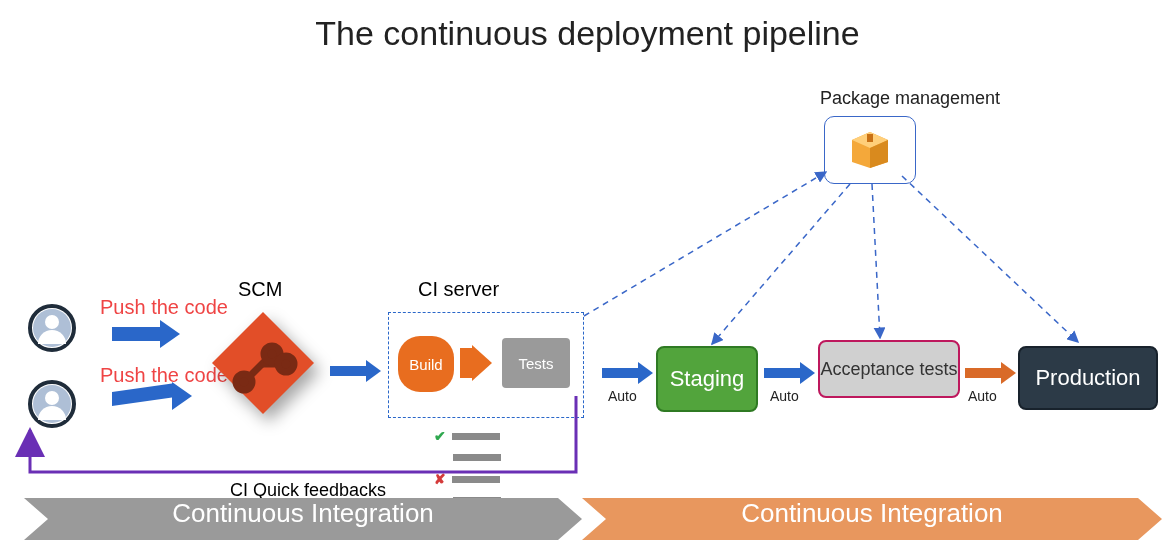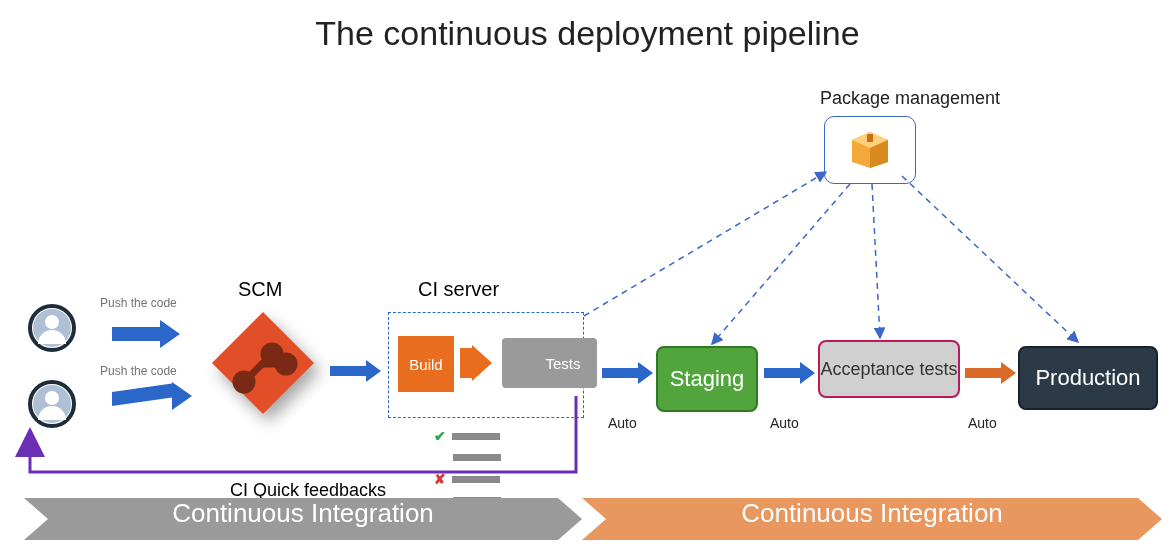--- a/index.html
+++ b/index.html
@@ -48,22 +48,22 @@
     width: 48px;
     height: 48px;
     box-sizing: border-box;
   }
   .avatar.a1 { top: 304px; left: 28px; }
   .avatar.a2 { top: 380px; left: 28px; }
   .avatar svg { width: 48px; height: 48px; }
 
   .push-label {
     position: absolute;
-    font-size: 12px;
-    color: #737373;
+    font-size: 20px;
+    color: #ef4444;
   }
   .push-label.l1 { top: 296px; left: 100px; }
   .push-label.l2 { top: 364px; left: 100px; }
 
   
   .blue-arrow {
     position: absolute;
     display: flex;
     align-items: center;
   }
@@ -89,21 +89,20 @@
   .a-ci-stage { top: 362px; left: 602px; }
   .a-stage-acc { top: 362px; left: 764px; }
   .a-acc-prod-wrap { top: 362px; left: 965px; }
   .orange-arrow .shaft { background: #d96a28; }
   .orange-arrow .head  { border-left-color: #d96a28; }
 
   .auto-label {
     position: absolute;
     font-size: 14px;
     color: #222;
-    margin-top: 27px;
   }
   .auto1 { top: 388px; left: 608px; }
   .auto2 { top: 388px; left: 770px; }
   .auto3 { top: 388px; left: 968px; }
 
   
   .scm-label {
     position: absolute;
     top: 278px; left: 238px;
     font-size: 20px;
@@ -128,30 +127,30 @@
     background: #fff;
     box-sizing: border-box;
   }
   .build-box {
     position: absolute;
     top: 336px; left: 398px;
     width: 56px; height: 56px;
     background: #e86d1f;
     color: #fff;
     font-size: 15px;
-    display: flex; align-items: center; justify-content: center;
+    display: flex; align-items: center; justify-content: center; border-radius: 22px;
   }
   .tests-box {
     position: absolute;
     top: 338px; left: 502px;
     width: 68px; height: 50px;
     background: #9a9a9a;
     color: #fff;
     font-size: 15px; border-radius: 4px;
-    display: flex; align-items: center; justify-content: center; padding-left: 27px;
+    display: flex; align-items: center; justify-content: center;
   }
   .inner-arrow {
     position: absolute;
     top: 348px; left: 460px;
     display: flex;
   }
   .inner-arrow .s { width: 12px; height: 30px; background: #e86d1f; }
   .inner-arrow .h { width:0;height:0;border-top:18px solid transparent;border-bottom:18px solid transparent;border-left:20px solid #e86d1f; margin-top:-3px;}
 
   

